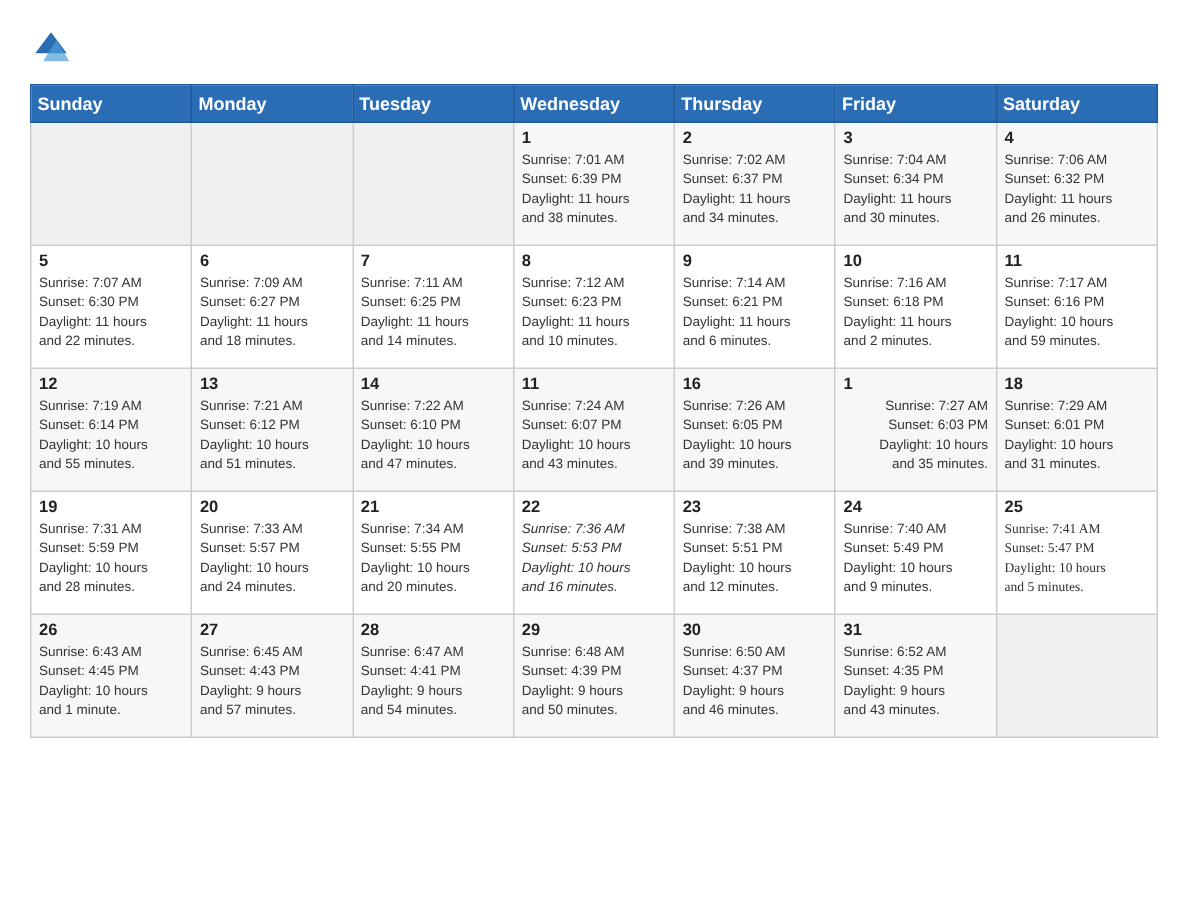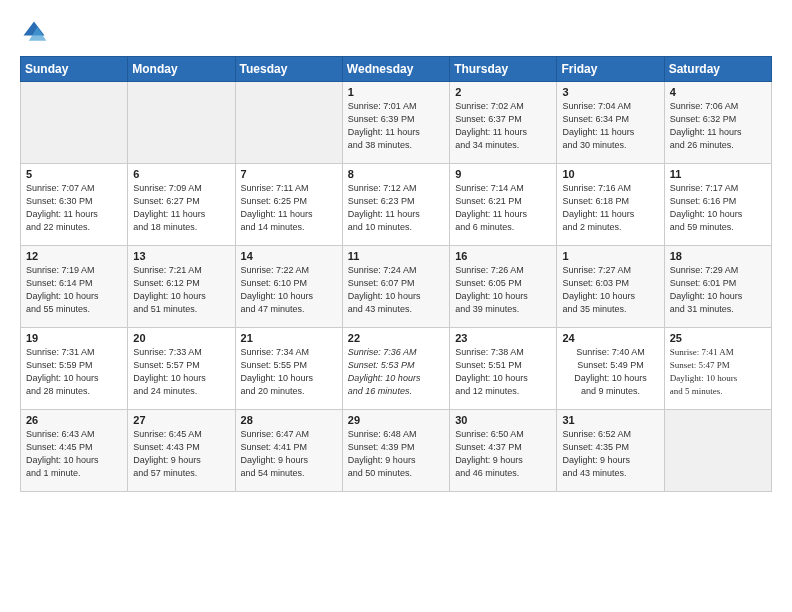--- a/index.html
+++ b/index.html
@@ -251,21 +251,21 @@
           </td>
           <td>
             <span class="day-number">16</span>
             <div class="day-info" style="white-space: pre-line;">Sunrise: 7:26 AM
 Sunset: 6:05 PM
 Daylight: 10 hours
 and 39 minutes.</div>
           </td>
           <td>
             <span class="day-number">1</span>
-            <div class="day-info" style="white-space: pre-line;">Sunrise: 7:27 AM
+            <div class="day-info" style="white-space: pre-line; text-align: right;">Sunrise: 7:27 AM
 Sunset: 6:03 PM
 Daylight: 10 hours
 and 35 minutes.</div>
           </td>
           <td>
             <span class="day-number">18</span>
             <div class="day-info" style="white-space: pre-line;">Sunrise: 7:29 AM
 Sunset: 6:01 PM
 Daylight: 10 hours
 and 31 minutes.</div>
@@ -302,21 +302,21 @@
           </td>
           <td>
             <span class="day-number">23</span>
             <div class="day-info" style="white-space: pre-line;">Sunrise: 7:38 AM
 Sunset: 5:51 PM
 Daylight: 10 hours
 and 12 minutes.</div>
           </td>
           <td>
             <span class="day-number">24</span>
-            <div class="day-info" style="white-space: pre-line; text-align: center;">Sunrise: 7:40 AM
+            <div class="day-info" style="white-space: pre-line;">Sunrise: 7:40 AM
 Sunset: 5:49 PM
 Daylight: 10 hours
 and 9 minutes.</div>
           </td>
           <td>
             <span class="day-number">25</span>
             <div class="day-info" style="white-space: pre-line; font-family: Liberation Serif, serif;">Sunrise: 7:41 AM
 Sunset: 5:47 PM
 Daylight: 10 hours
 and 5 minutes.</div>

